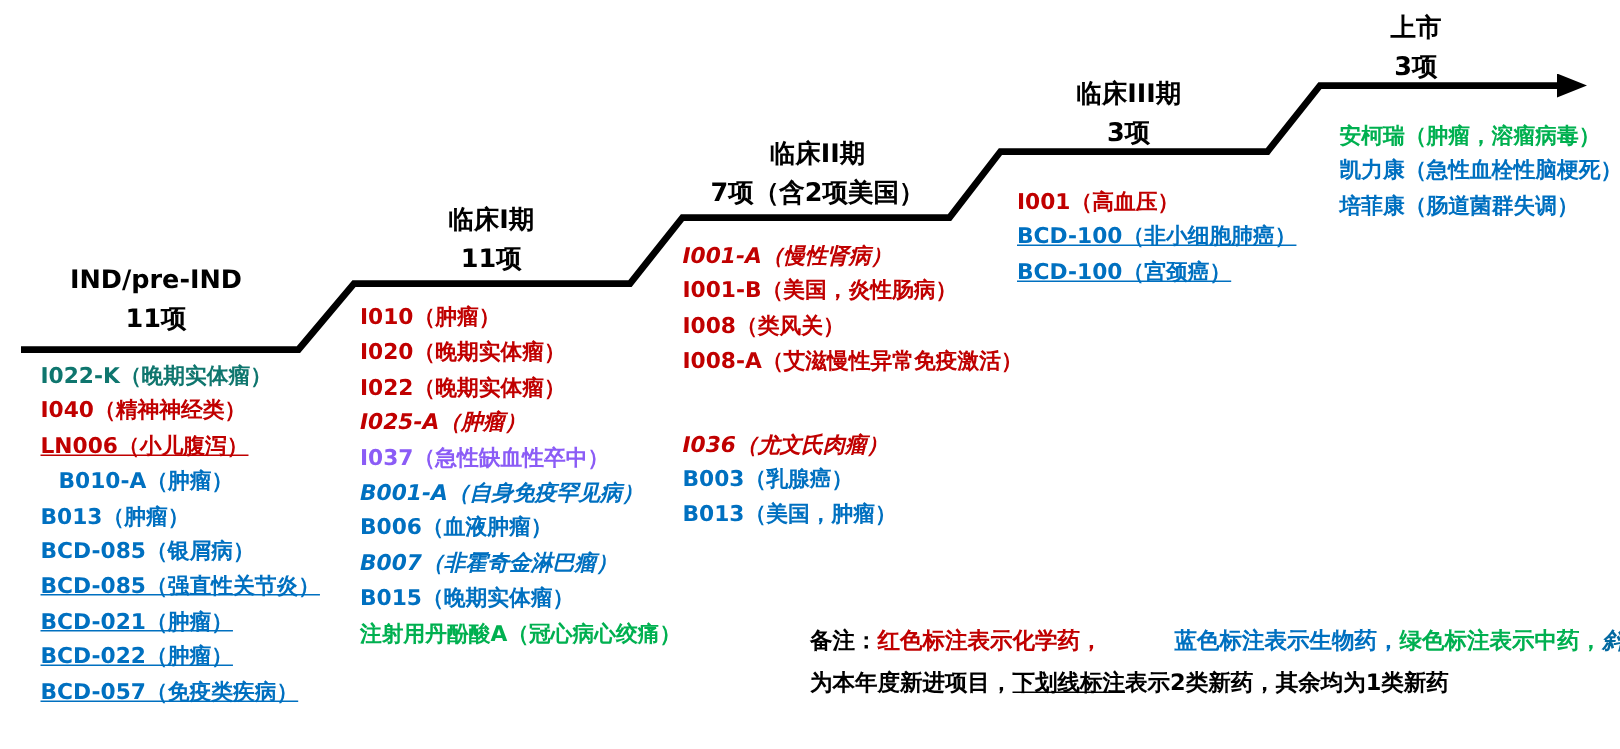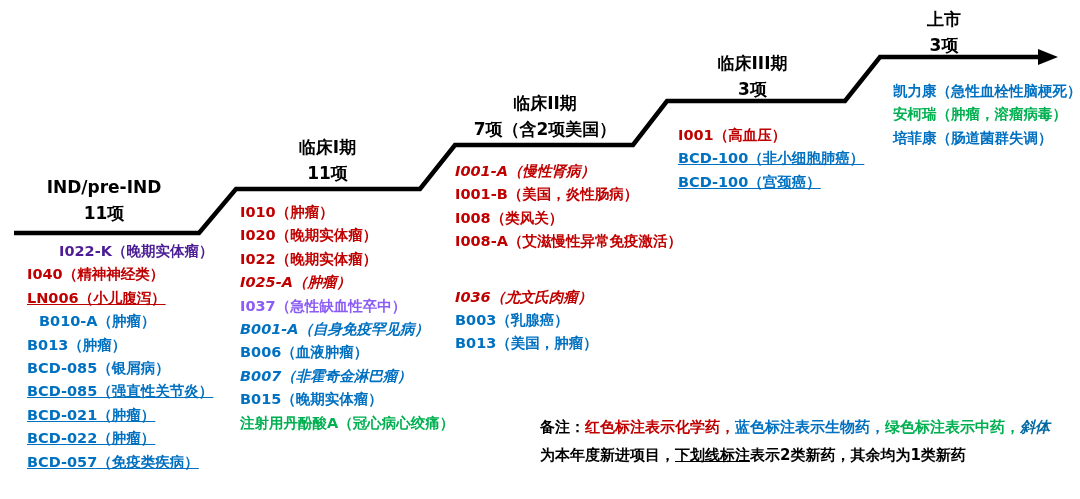--- a/index.html
+++ b/index.html
@@ -86,21 +86,21 @@
   <div class="stage-label label-3">
     <div>临床III期</div>
     <div>3项</div>
   </div>
   <div class="stage-label label-4">
     <div>上市</div>
     <div>3项</div>
   </div>
 
   <div class="stage-items items-0">
-      <div class="item" style="color: #4c1d95; margin-left: 32px;">I022-K（晚期实体瘤）</div>
+      <div class="item" style="color: #0f766e;">I022-K（晚期实体瘤）</div>
       <div class="item" style="color: rgb(192, 0, 0);">I040（精神神经类）</div>
       <div class="item" style="color: rgb(192, 0, 0); text-decoration: underline;">LN006（小儿腹泻）</div>
       <div class="item" style="color: rgb(0, 112, 192); margin-left: 12px;">B010-A（肿瘤）</div>
       <div class="item" style="color: rgb(0, 112, 192);">B013（肿瘤）</div>
       <div class="item" style="color: rgb(0, 112, 192); ">BCD-085（银屑病）</div>
       <div class="item" style="color: rgb(0, 112, 192); text-decoration: underline;">BCD-085（强直性关节炎）</div>
       <div class="item" style="color: rgb(0, 112, 192); text-decoration: underline;">BCD-021（肿瘤）</div>
       <div class="item" style="color: rgb(0, 112, 192); text-decoration: underline;">BCD-022（肿瘤）</div>
       <div class="item" style="color: rgb(0, 112, 192); text-decoration: underline;">BCD-057（免疫类疾病）</div>
     </div>
@@ -124,23 +124,23 @@
       <div class="item" style="color: rgb(192, 0, 0); font-style: italic; margin-top: 32px;">I036（尤文氏肉瘤）</div>
       <div class="item" style="color: rgb(0, 112, 192);">B003（乳腺癌）</div>
       <div class="item" style="color: rgb(0, 112, 192);">B013（美国，肿瘤）</div>
     </div>
   <div class="stage-items items-3">
       <div class="item" style="color: rgb(192, 0, 0);">I001（高血压）</div>
       <div class="item" style="color: rgb(0, 112, 192); text-decoration: underline;">BCD-100（非小细胞肺癌）</div>
       <div class="item" style="color: rgb(0, 112, 192); text-decoration: underline;">BCD-100（宫颈癌）</div>
     </div>
   <div class="stage-items items-4">
+      <div class="item" style="color: rgb(0, 176, 80);">安柯瑞（肿瘤，溶瘤病毒）</div>
       <div class="item" style="color: rgb(0, 112, 192);">凯力康（急性血栓性脑梗死）</div>
-      <div class="item" style="color: rgb(0, 176, 80);">安柯瑞（肿瘤，溶瘤病毒）</div>
       <div class="item" style="color: rgb(0, 112, 192);">培菲康（肠道菌群失调）</div>
     </div>
 
   <div class="note">
-      <div class="note-line"><span style="color: rgb(0, 0, 0);">备注：</span><span style="color: rgb(192, 0, 0);">红色标注表示化学药，</span><span style="color: rgb(0, 112, 192);">蓝色标注表示生物药，</span><span style="color: rgb(0, 176, 80);">绿色标注表示中药，</span><span style="color: #0369a1; font-style: italic; margin-top: 32px;">斜体</span></div>
+      <div class="note-line"><span style="color: rgb(0, 0, 0);">备注：</span><span style="color: rgb(192, 0, 0);">红色标注表示化学药，</span><span style="color: rgb(0, 112, 192); margin-left: 48px;">蓝色标注表示生物药，</span><span style="color: rgb(0, 176, 80);">绿色标注表示中药，</span><span style="color: #0369a1; font-style: italic; margin-top: 32px;">斜体</span></div>
       <div class="note-line"><span style="color: rgb(0, 0, 0);">为本年度新进项目，</span><span style="color: rgb(0, 0, 0); text-decoration: underline;">下划线标注</span><span style="color: rgb(0, 0, 0); text-align: center;">表示2类新药，其余均为1类新药</span></div>
     </div>
 
 </div>
 
 </body></html>

